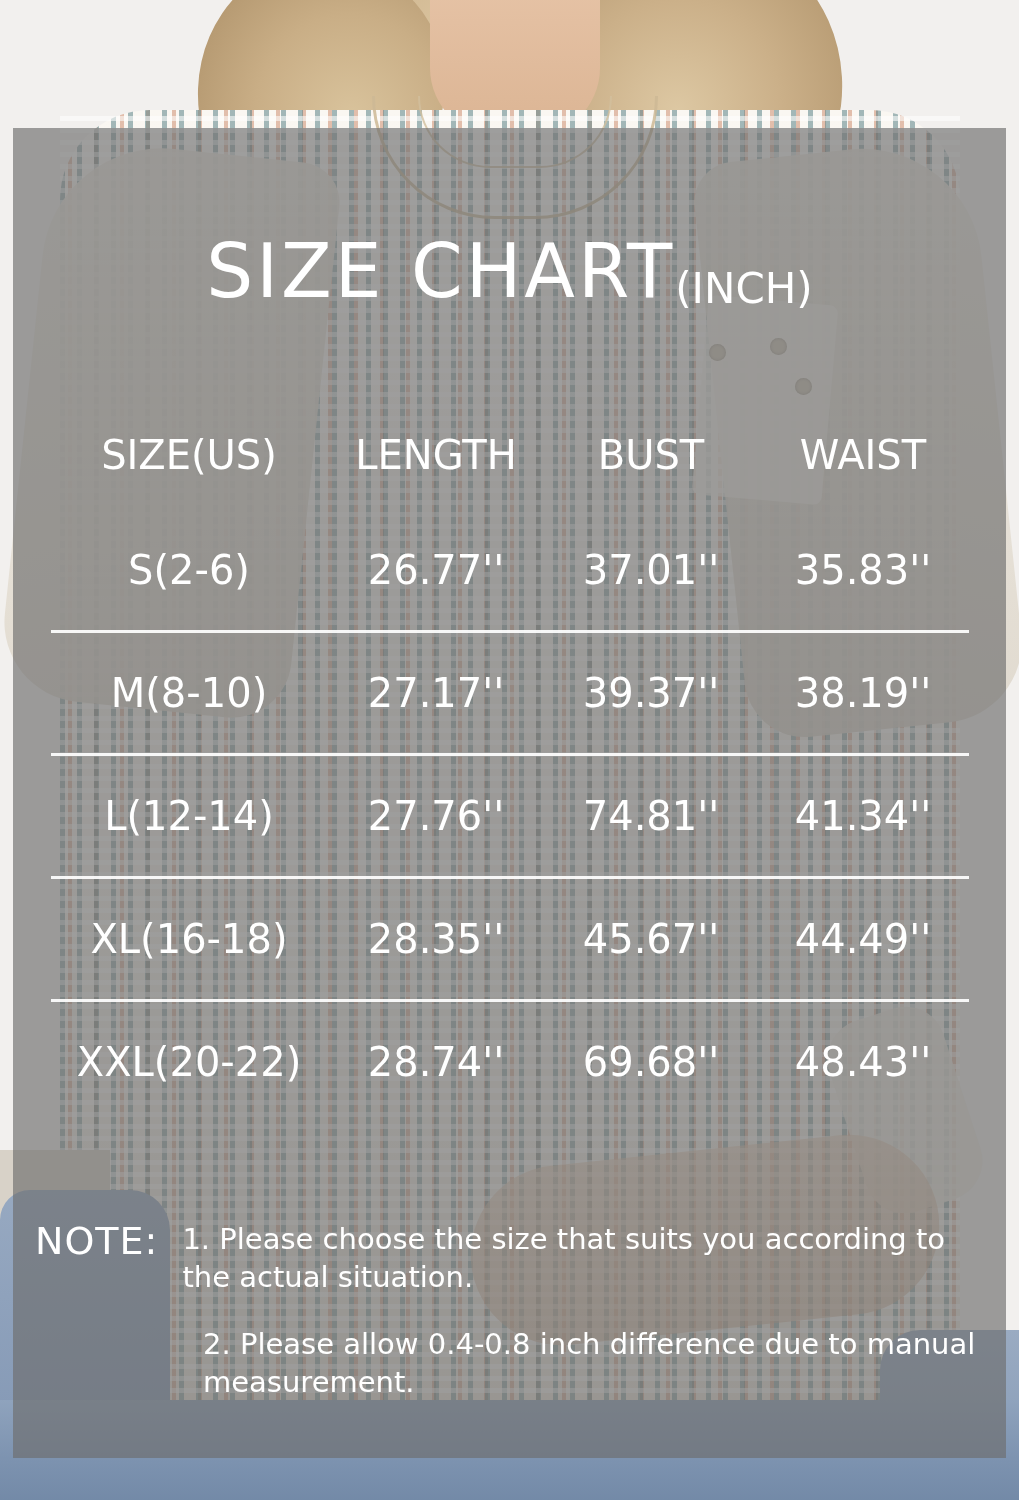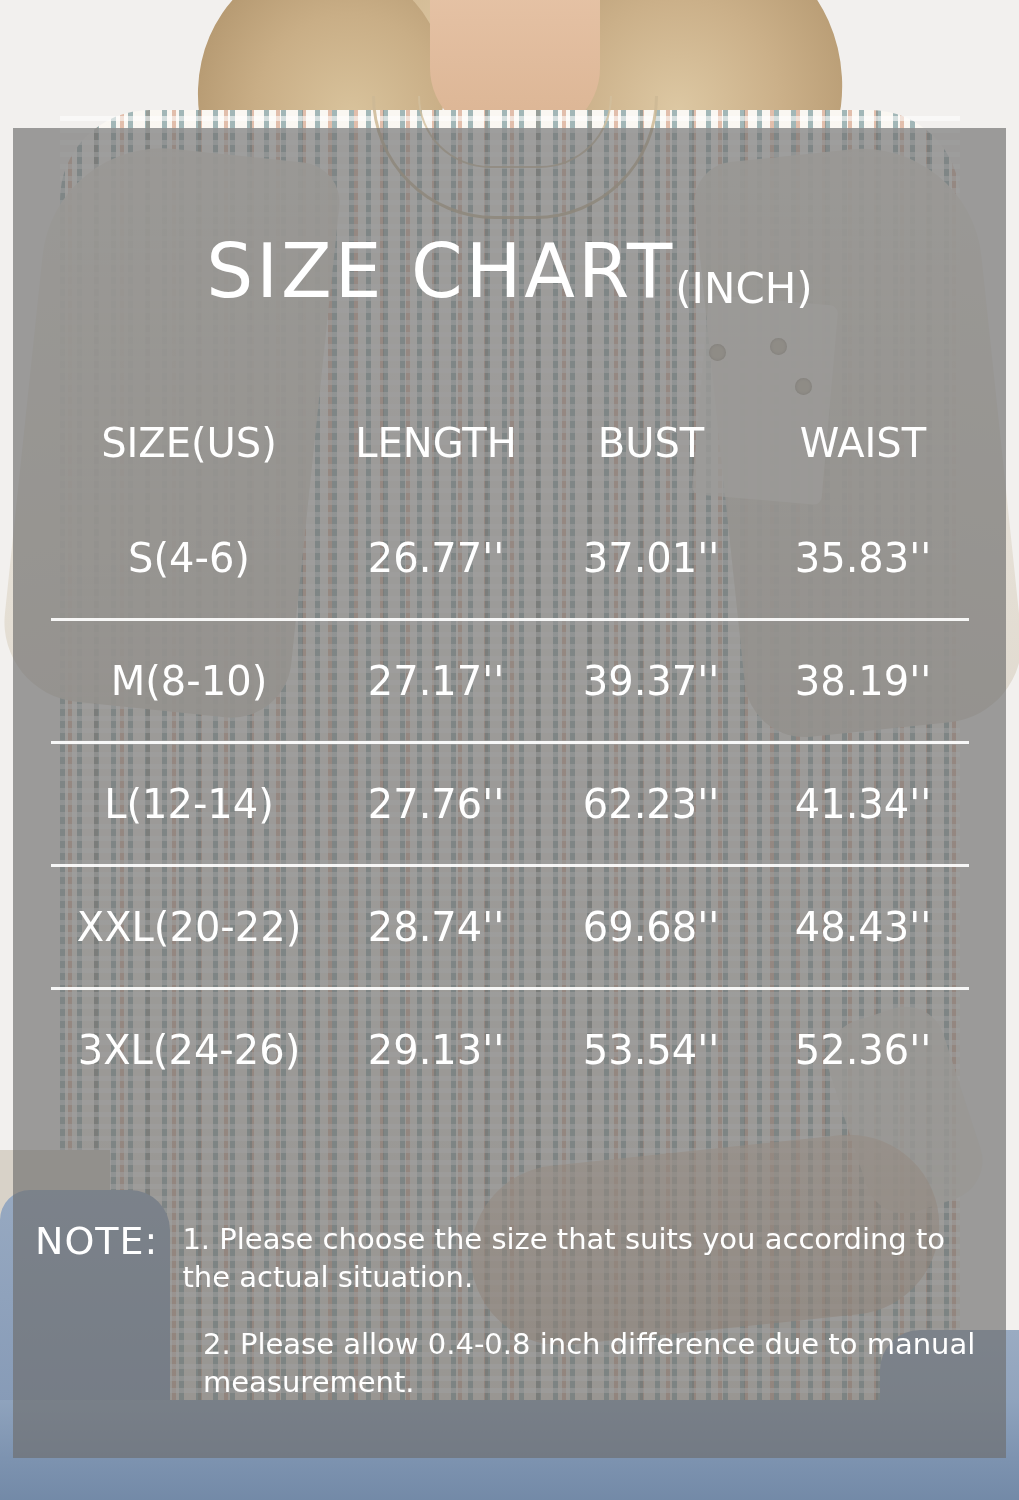--- a/index.html
+++ b/index.html
@@ -204,21 +204,21 @@
     font-size: 42px;
     letter-spacing: 0px;
     vertical-align: baseline;
     position: relative;
     top: 6px;
   }
 
   table.size-table {
     position: absolute;
     left: 38px;
-    top: 260px;
+    top: 272px;
     width: 918px;
     border-collapse: collapse;
     table-layout: fixed;
   }
   table.size-table th,
   table.size-table td {
     text-align: center;
     font-weight: 400;
     font-size: 40px;
     padding: 0;
@@ -303,48 +303,48 @@
       <thead>
         <tr>
           <th>SIZE(US)</th>
           <th>LENGTH</th>
           <th>BUST</th>
           <th>WAIST</th>
         </tr>
       </thead>
       <tbody>
         <tr>
-          <td>S(4-6)</td>
+          <td>S(2-6)</td>
           <td>26.77''</td>
           <td>37.01''</td>
           <td>35.83''</td>
         </tr>
         <tr>
           <td>M(8-10)</td>
           <td>27.17''</td>
           <td>39.37''</td>
           <td>38.19''</td>
         </tr>
         <tr>
           <td>L(12-14)</td>
           <td>27.76''</td>
-          <td>62.23''</td>
+          <td>74.81''</td>
           <td>41.34''</td>
+        </tr>
+        <tr>
+          <td>XL(16-18)</td>
+          <td>28.35''</td>
+          <td>45.67''</td>
+          <td>44.49''</td>
         </tr>
         <tr>
           <td>XXL(20-22)</td>
           <td>28.74''</td>
           <td>69.68''</td>
           <td>48.43''</td>
-        </tr>
-        <tr>
-          <td>3XL(24-26)</td>
-          <td>29.13''</td>
-          <td>53.54''</td>
-          <td>52.36''</td>
         </tr>
       </tbody>
     </table>
 
     <div class="note-block">
       <span class="note-label">NOTE:</span>
       <div class="note-item">1. Please choose the size that suits you according to the actual situation.</div>
       <div class="note-item second">2. Please allow 0.4-0.8 inch difference due to manual measurement.</div>
     </div>
 

